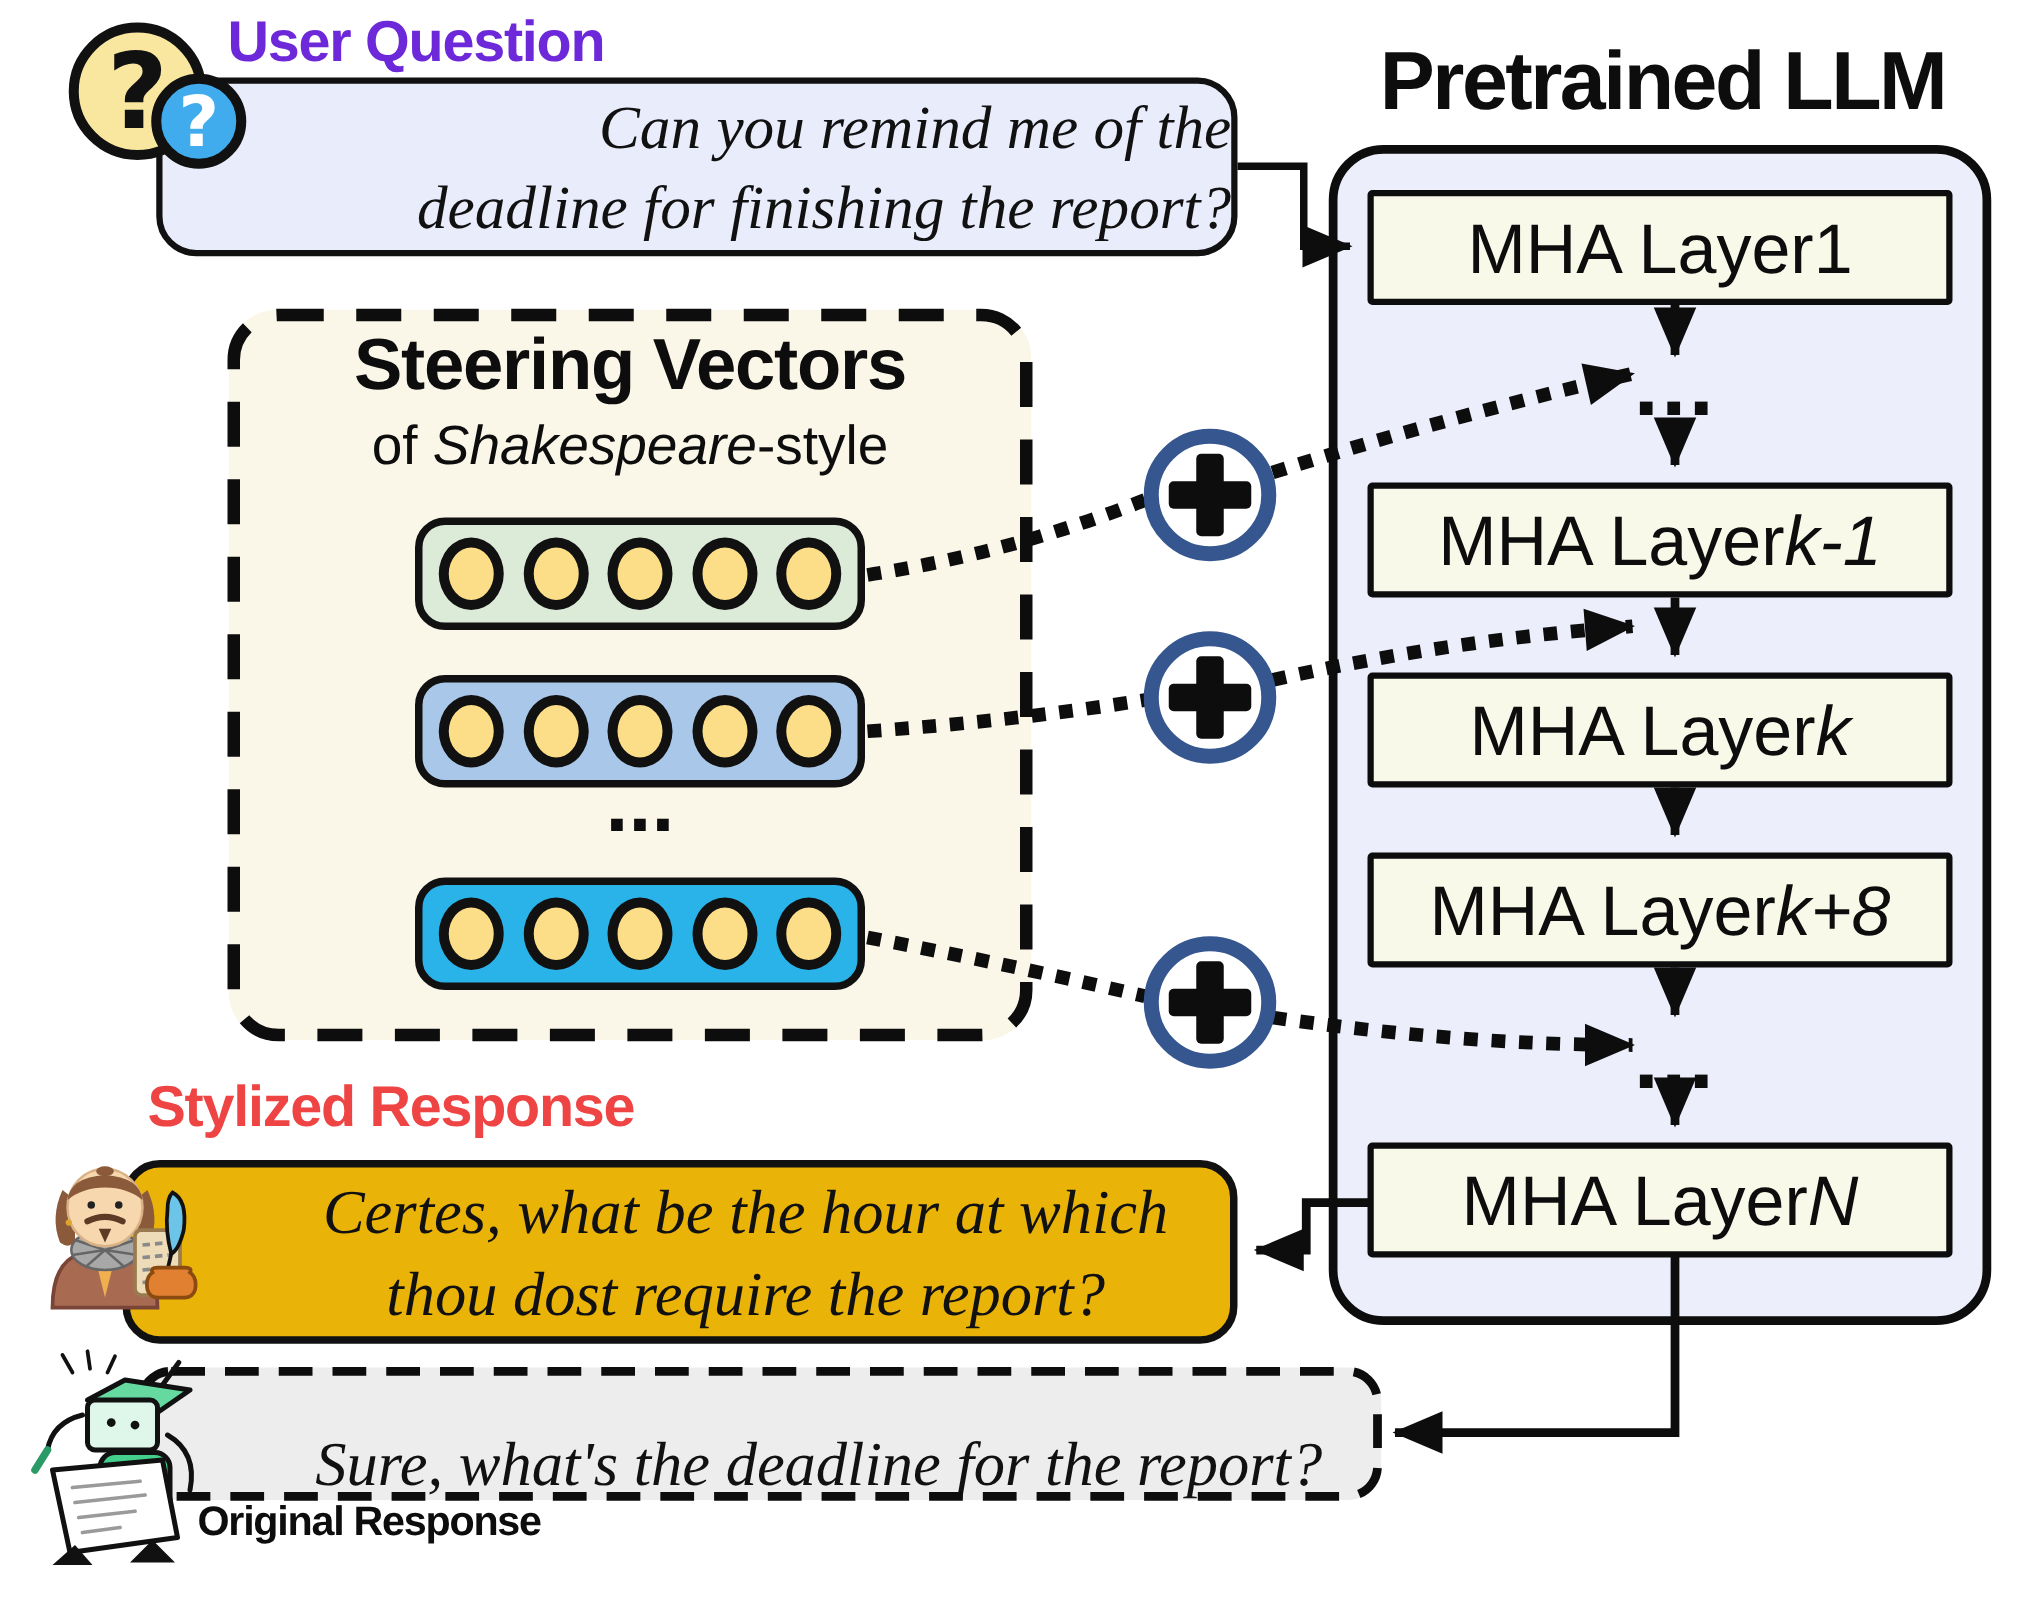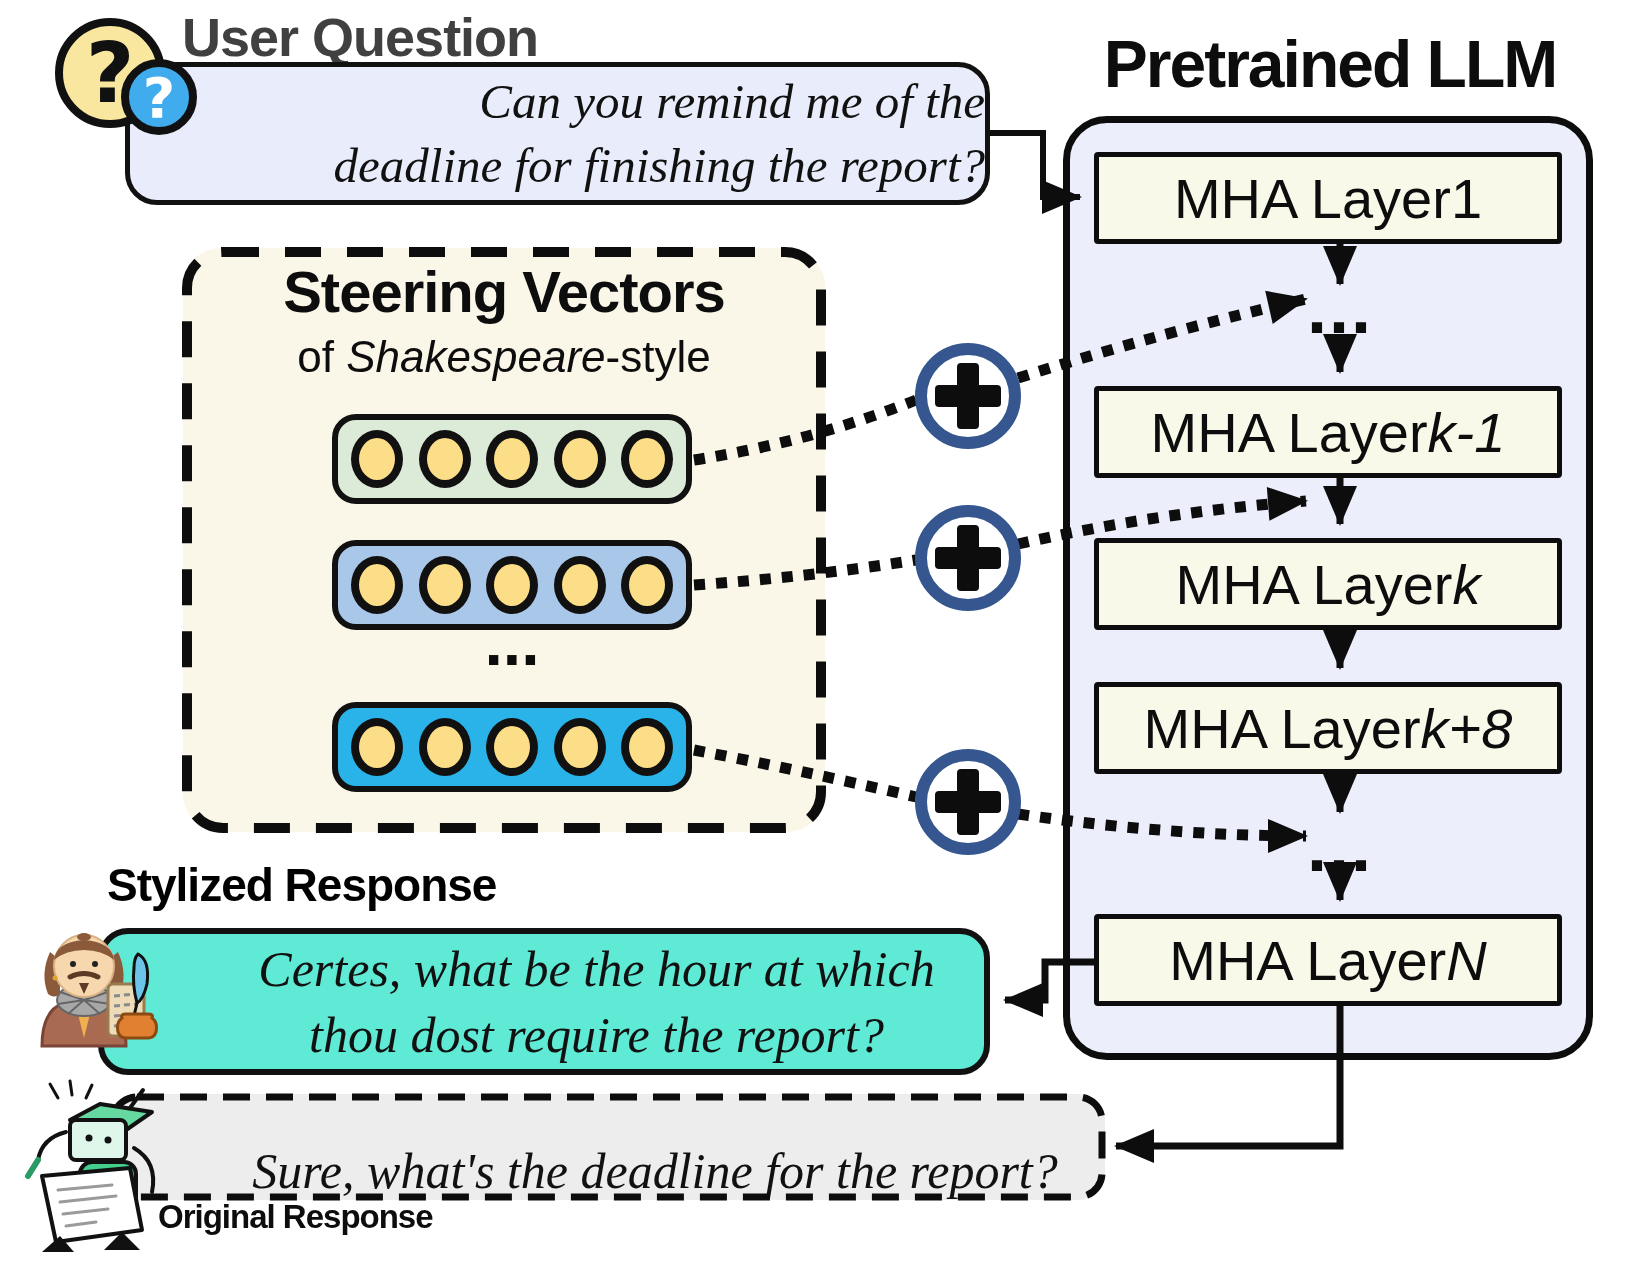--- a/index.html
+++ b/index.html
@@ -2,30 +2,30 @@
 <html><head>
 <meta charset="utf-8">
 <style>
   html,body{margin:0;padding:0;background:#ffffff;}
   #stage{
     position:relative;width:1627px;height:1278px;background:#ffffff;overflow:hidden;
     font-family:"Liberation Sans",sans-serif;
   }
   .abs{position:absolute;}
   
-  .user-q-label{left:182px;top:6px;font-size:54px;font-weight:700;color:#404040;letter-spacing:-1px;}
+  .user-q-label{left:182px;top:6px;font-size:46px;font-weight:700;color:#6d28d9;letter-spacing:-1px;}
   .llm-title{left:1050px;top:14px;width:560px;text-align:center;font-size:66px;font-weight:800;color:#0d0d0d;letter-spacing:-2px;margin-top:12px;}
-  .stylized-label{left:107px;top:858px;font-size:46px;font-weight:700;color:#000000;letter-spacing:-1px;}
+  .stylized-label{left:118px;top:858px;font-size:46px;font-weight:700;color:#ef4444;letter-spacing:-1px;}
   .original-label{left:158px;top:1198px;font-size:33px;font-weight:700;color:#0d0d0d;letter-spacing:-1px;}
   
   .bubble{box-sizing:border-box;display:flex;flex-direction:column;justify-content:center;
     font-family:"Liberation Serif",serif;font-style:italic;color:#111;text-align:center;}
   .user-bubble{left:125px;top:62px;width:865px;height:143px;background:#e9edfb;border:5px solid #111;
     border-radius:32px;font-size:49px;line-height:64px;padding-left:95px;z-index:1;align-items:flex-end;}
-  .stylized-bubble{left:98px;top:928px;width:892px;height:147px;background:#5eead4;border:6px solid #111;
+  .stylized-bubble{left:98px;top:928px;width:892px;height:147px;background:#eab308;border:6px solid #111;
     border-radius:30px;font-size:50px;line-height:66px;padding-left:105px;z-index:1;}
   .original-bubble{left:110px;top:1094px;width:995px;height:106px;background:#ededed;border:none;
     border-radius:26px;font-size:50px;padding-left:95px;z-index:1;justify-content:flex-end;}
   
   .llm-container{left:1063px;top:116px;width:530px;height:944px;background:#eceffb;border:7px solid #0d0d0d;
     border-radius:44px;box-sizing:border-box;z-index:1;}
   .mha-box{left:1094px;width:468px;height:92px;background:#f8f9e8;border:5px solid #0d0d0d;border-radius:4px;
     box-sizing:border-box;display:flex;align-items:center;justify-content:center;font-size:56px;color:#0d0d0d;z-index:2;}
   .mha-var-italic{font-style:italic;}
   .ellipsis-v{width:140px;text-align:center;font-size:72px;font-weight:700;color:#0d0d0d;letter-spacing:2px;line-height:40px;z-index:2;}

